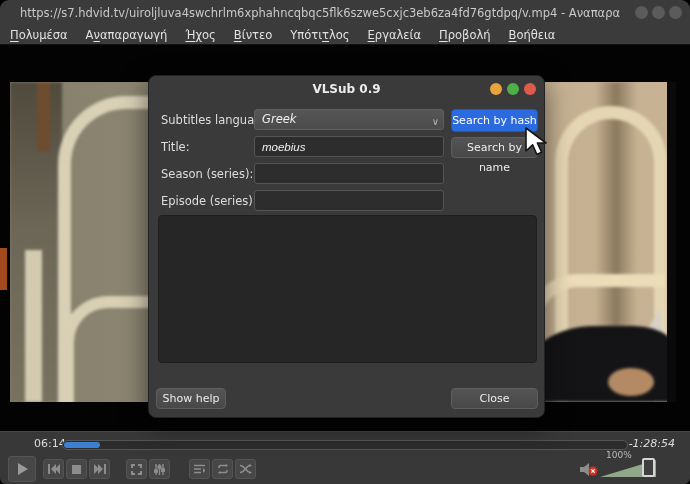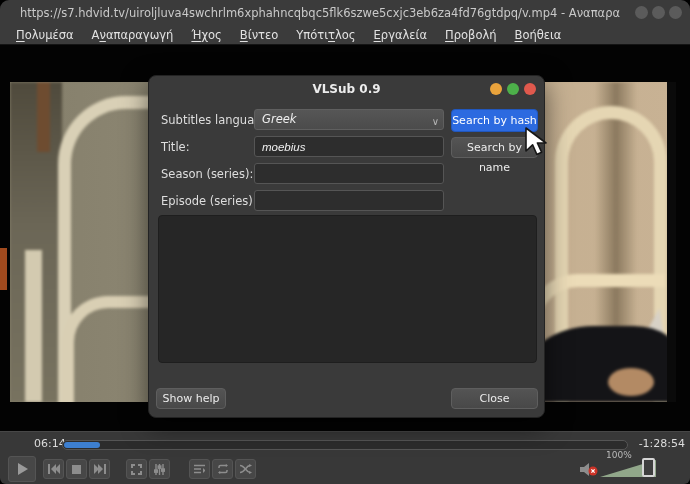--- a/index.html
+++ b/index.html
@@ -9,21 +9,21 @@
 
   
   .titlebar{position:absolute;left:0;top:0;right:0;height:26px;background:#3b3b3b;}
   .titlebar .title{position:absolute;left:20px;right:70px;top:0;height:26px;line-height:27px;
     color:#c9c9c9;font-size:11.5px;text-align:center;white-space:nowrap;overflow:hidden;}
   .winbtns{position:absolute;right:8px;top:6px;display:flex;gap:4px;}
   .winbtn{width:13px;height:13px;border-radius:50%;background:#5b5b5b;}
 
   
   .menubar{position:absolute;left:0;top:26px;right:0;height:18px;background:#3b3b3b;
-    display:flex;gap:18px;padding-left:16px;align-items:center;
+    display:flex;gap:18px;padding-left:10px;align-items:center;
     color:#e2e2e2;font-size:11.5px;border-bottom:1px solid #141414;}
   .menu-item{cursor:default;}
   .mn{text-decoration:underline;text-underline-offset:2px;}
 
   
   .video{position:absolute;left:0;top:45px;right:0;bottom:52px;background:#030303;overflow:hidden;}
   .film{position:absolute;left:10px;top:37px;width:666px;height:320px;overflow:hidden;
     background:linear-gradient(90deg,#857f6b 0%,#8d8773 28%,#a29a82 48%,#c3ae8f 62%,#c8b294 100%);}
   .blurwrap{position:absolute;inset:0;filter:blur(1.5px);}
   .leftcol{position:absolute;left:0;top:0;width:52px;height:100%;
@@ -72,21 +72,21 @@
   .btn-name{left:302px;width:87px;height:21px;line-height:20px;top:1px;}
   .listbox{position:absolute;left:9px;top:139px;width:379px;height:148px;background:#262626;
     border:1px solid #1e1e1e;border-radius:4px;box-sizing:border-box;}
   .footer-btn{height:21px;line-height:20px;top:312px;}
 
   
   .controlbar{position:absolute;left:0;right:0;bottom:0;height:52px;background:#383838;
     border-top:1px solid #474747;}
   .time{position:absolute;top:5px;font-size:11px;color:#dcdcdc;}
   .time-elapsed{left:34px;}
-  .time-remaining{right:5px;}
+  .time-remaining{right:15px;font-style:italic;}
   .seek{position:absolute;left:62px;right:62px;top:8px;height:8px;background:#2c2c2c;
     border:1px solid #555;border-radius:5px;}
   .seek-fill{position:absolute;left:1px;top:1px;bottom:1px;background:#3d7fd0;border-radius:4px;}
   .cbtn{position:absolute;background:#474747;border:1px solid #545454;border-radius:3px;
     display:flex;align-items:center;justify-content:center;box-sizing:border-box;}
   .cbtn svg{display:block;}
   .play{left:8px;top:24px;width:28px;height:26px;}
   .sm{top:27px;width:21px;height:20px;}
   .volcluster{position:absolute;right:0;bottom:0;width:110px;height:34px;}
   .mute{position:absolute;left:0;top:12px;width:18px;height:14px;}

